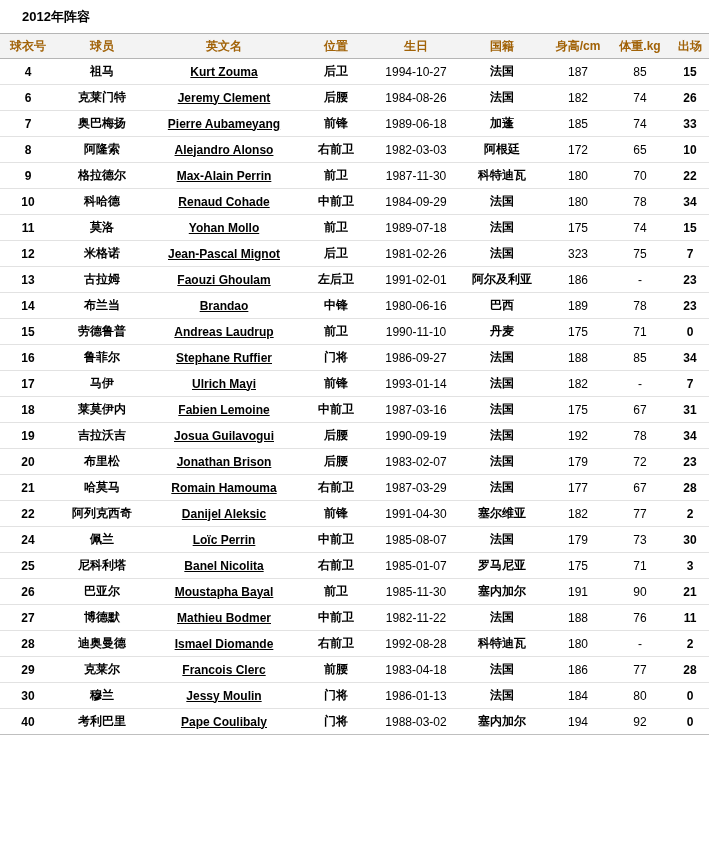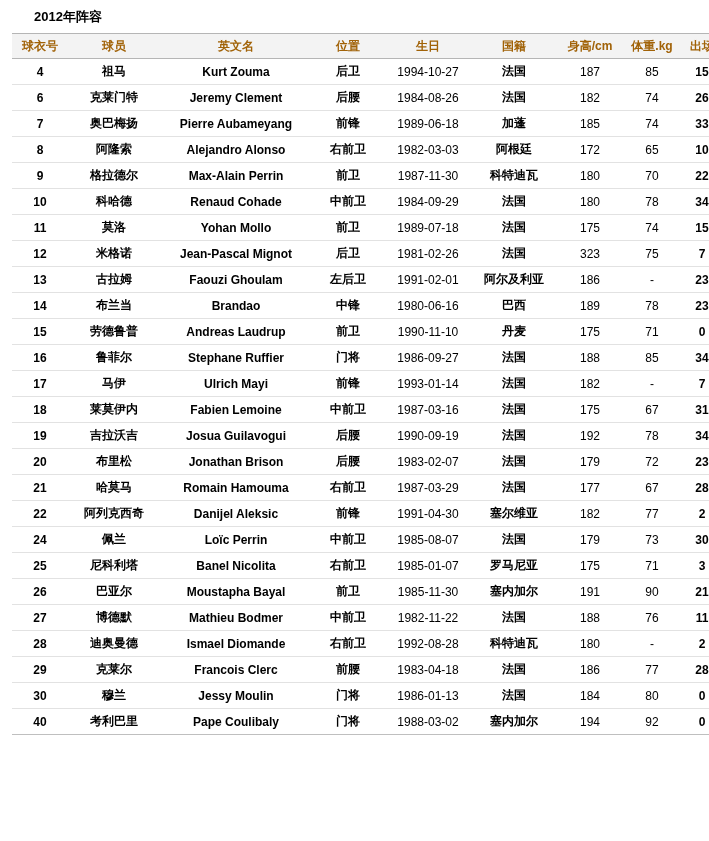--- a/index.html
+++ b/index.html
@@ -11,21 +11,20 @@
     width: 709px;
     height: 841px;
     font-family: "Liberation Sans", sans-serif;
     color: #000000;
     overflow: hidden;
   }
   .page {
     width: 640px;
     box-sizing: border-box;
     padding: 0;
-    margin-left: 12px;
   }
   .title {
     font-size: 13px;
     font-weight: bold;
     color: #000000;
     padding: 9px 0 8px 22px;
     line-height: 16px;
   }
   table.roster {
     border-collapse: collapse;
@@ -62,20 +61,21 @@
     border-bottom: 1px solid #bfbfbf;
   }
   td.num, td.apps, td.goals {
     font-weight: bold;
   }
   td.name {
     font-weight: bold;
   }
   td.ename {
     font-weight: bold;
+    text-decoration: underline;
   }
   td.pos, td.nat {
     font-weight: bold;
   }
   td.height, td.weight {
     font-weight: normal;
   }
   td.bday {
     font-weight: normal;
   }

